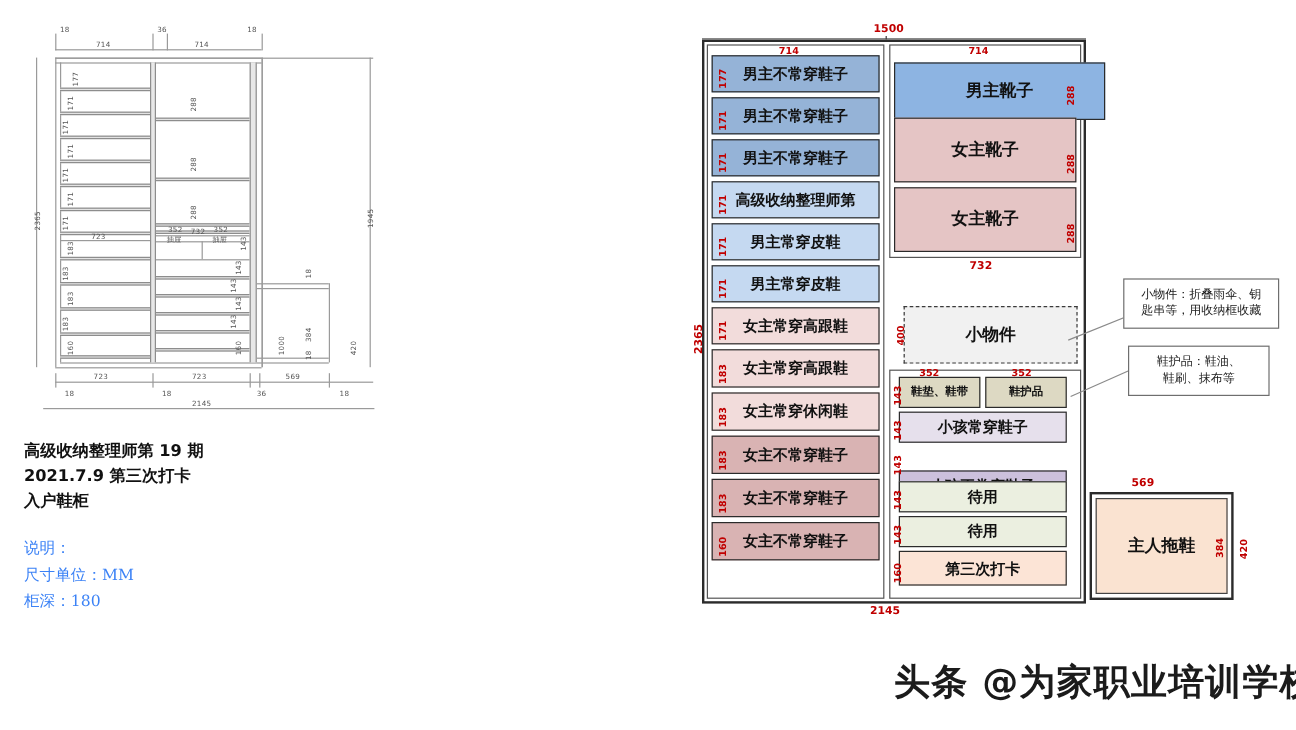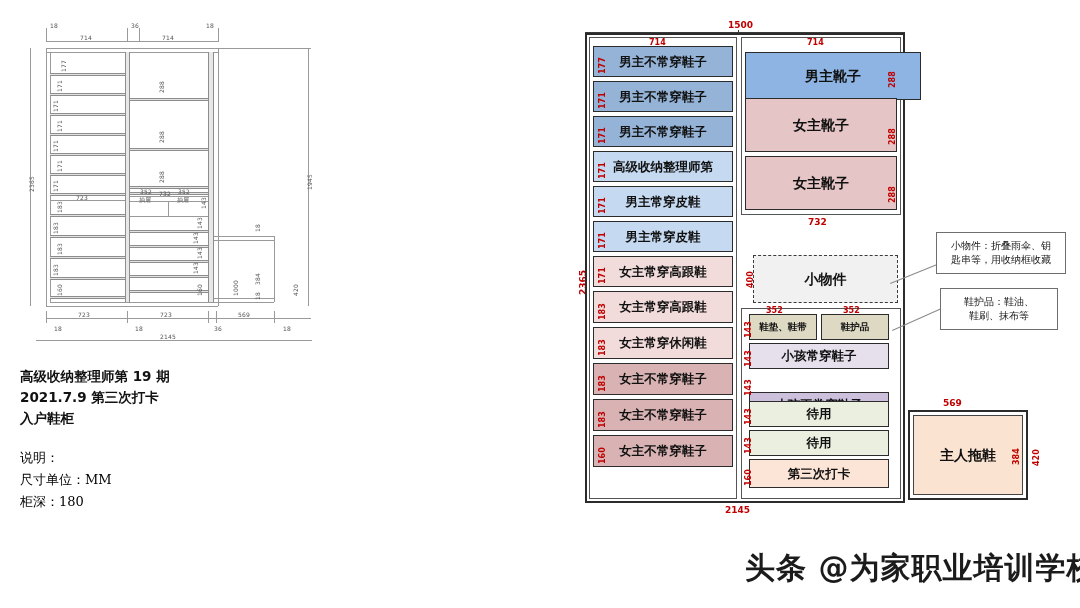--- a/index.html
+++ b/index.html
@@ -28,21 +28,21 @@
   .dimv { transform-origin: 0 0; transform: rotate(-90deg); }
 
   
   #textblock { position:absolute; left:20px; top:366px; width:360px; }
   .tb-title {
     font-weight:bold; color:#111; font-size:13.5px; line-height:21px;
     font-family:"DejaVu Sans","Liberation Sans",sans-serif;
   }
   .tb-gap { height:18px; }
   .tb-body {
-    color:#000000; font-size:13px; line-height:22px;
+    color:#3b82f6; font-size:13px; line-height:22px;
     font-family:"DejaVu Serif","Liberation Serif",serif;
   }
 
   
   #diagram { position:absolute; left:560px; top:0; width:520px; height:540px; }
 
   .outerbox {
     position:absolute; border:2.5px solid #2b2b2b; background:#fff;
   }
   .innerframe {

